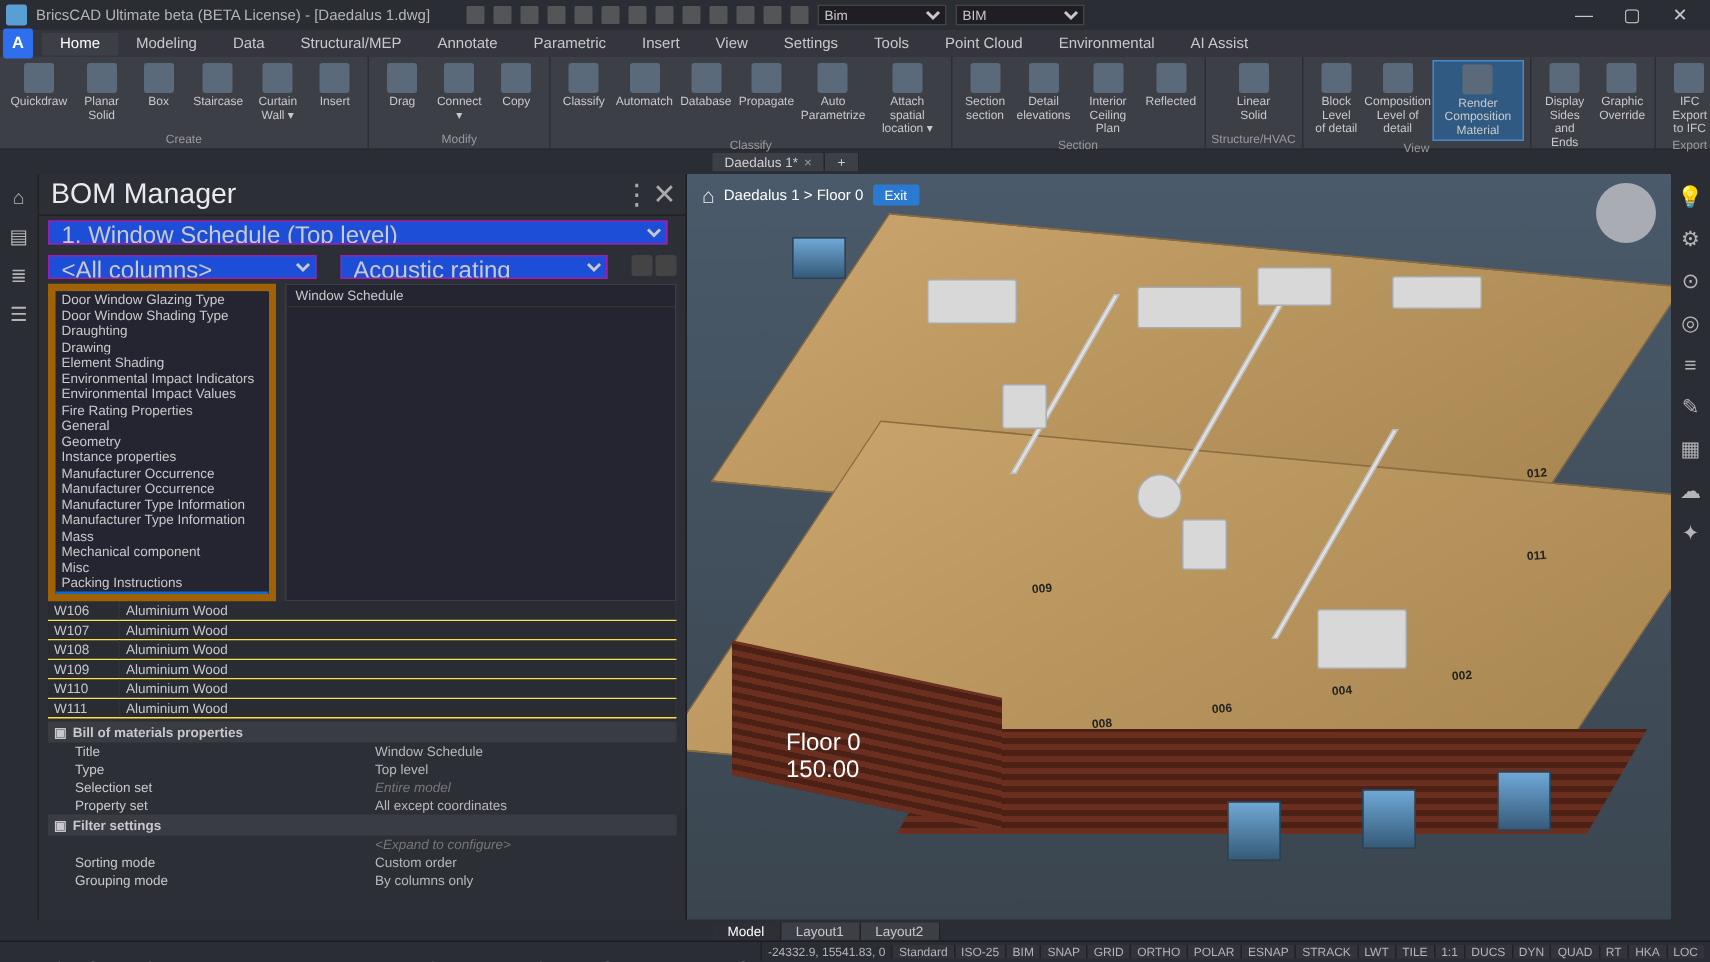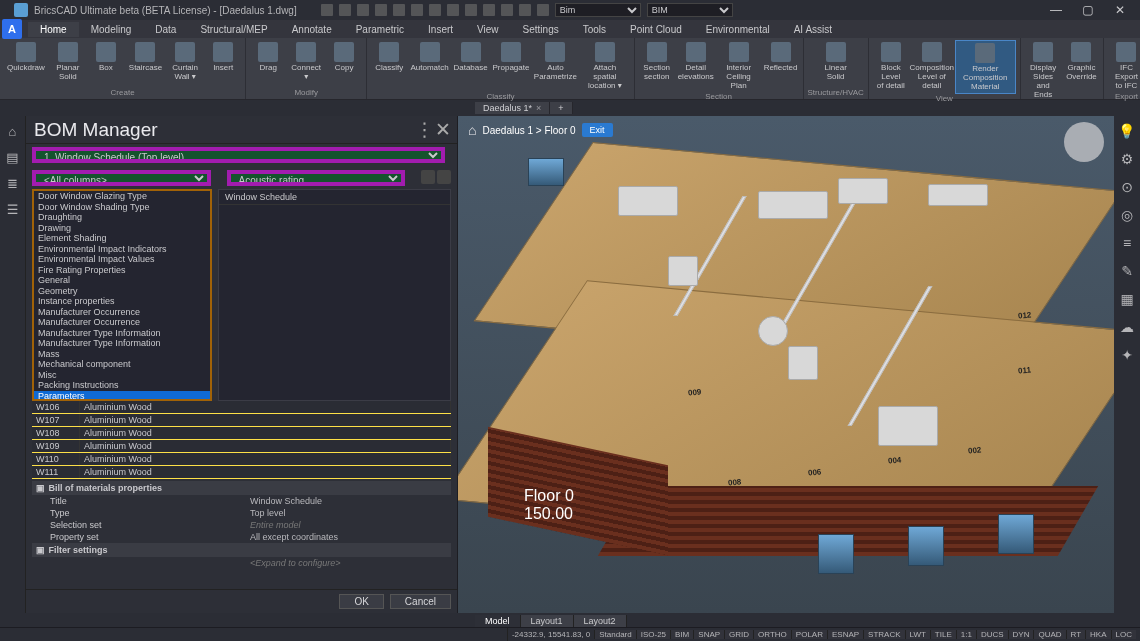--- a/index.html
+++ b/index.html
@@ -1,19 +1,19 @@
 <!DOCTYPE html>
 <html><head>
 <meta charset="utf-8">
 <style>
 * { margin: 0; padding: 0; box-sizing: border-box; font-family: "Segoe UI", Arial, sans-serif; }
 body { background: #2b2d35; color: #c9c9cc; font-size: 10px; width: 1140px; height: 641px; overflow: hidden; position: relative; }
 
 
-.title-bar { height: 20px; background: #2b2d35; display: flex; align-items: center; padding: 0 4px; font-size: 10px; margin-left: 10px; }
+.title-bar { height: 20px; background: #2b2d35; display: flex; align-items: center; padding: 0 4px; font-size: 10px; }
 .title-bar .logo { width: 14px; height: 14px; background: #5a9fd4; border-radius: 2px; margin-right: 6px; }
 .title-bar .title { flex: 0 0 auto; color: #b5b5b8; }
 .title-bar .qat { margin-left: 24px; display: flex; gap: 6px; flex: 1; align-items: center; }
 .title-bar .qat .qat-ic { width: 12px; height: 12px; background: #666; border-radius: 1px; opacity: .7; }
 .title-bar .qat select.ws { background: #1e1e24; border: 1px solid #444; color: #c9c9cc; font-size: 9px; height: 14px; width: 86px; }
 .title-bar .win-ctrls { display: flex; gap: 0; }
 .title-bar .win-ctrl { width: 32px; height: 20px; display: flex; align-items: center; justify-content: center; color: #c9c9cc; font-size: 12px; }
 
 
 .menu-bar { height: 18px; background: #34353d; display: flex; align-items: center; gap: 0; padding-left: 28px; font-size: 10px; position: relative; }
@@ -47,29 +47,29 @@
 .right-rail { width: 26px; background: #2b2d35; display: flex; flex-direction: column; gap: 10px; align-items: center; padding-top: 6px; }
 .right-rail .ic { width: 18px; height: 18px; color: #b5b5b8; font-size: 14px; display:flex;align-items:center;justify-content:center;}
 .right-rail .ic.on { color: #f0c040; }
 
 
 .panel { width: 432px; background: #2d2f37; display: flex; flex-direction: column; border-right: 1px solid #1d1d22; color: #c8c8cc; }
 .panel-hdr { height: 28px; display: flex; align-items: center; padding: 0 8px; font-size: 19px; color: #eaeaee; border-bottom: 1px solid #222; }
 .panel-hdr .spacer { flex: 1; }
 .panel-hdr .ico { width: 14px; color: #aaa; margin-left: 6px; cursor: pointer; }
 .panel-sub { display: flex; padding: 3px 6px; gap: 6px; align-items: center; }
-.panel-sub input, .panel-sub select, .dropdn { background: #14532d; border: 4px solid #a21caf; color: #c9c9cc; font-size: 10px; height: 16px; padding: 0 4px; flex: 1; }
+.panel-sub input, .panel-sub select, .dropdn { background: #1d4ed8; border: 1px solid #a21caf; color: #c9c9cc; font-size: 16px; height: 16px; padding: 0 4px; flex: 1; }
 .two-row { display: flex; gap: 16px; padding: 4px 6px 3px 6px; }
 .two-row .left { flex: 1; }
 .two-row .right { flex: 1; }
 .two-row .icns { display:flex; gap:2px; }
 .two-row .icns .ic { width:14px;height:14px;background:#444;border-radius:2px;}
 
 .list-area { flex: 0 0 212px; position: relative; display: flex; overflow: hidden; padding: 0 6px; gap: 6px; }
-.list-left { width: 180px; background: #242530; border: 2px solid #a16207; overflow-y: auto; position: relative; }
+.list-left { width: 152px; background: #242530; border: 5px solid #a16207; overflow-y: auto; position: relative; }
 .list-left .item { padding: 0 4px; font-size: 9px; line-height: 10.5px; color: #c9c9cc; white-space: nowrap; overflow: hidden; cursor: pointer; }
 .list-left .item.sel { background: #0f6ad4; color: #fff; }
 .list-right { flex: 1; background: #242530; border: 1px solid #3b3c46; position: relative; }
 .list-right .hdr { font-size: 9px; padding: 2px 6px; color: #c9c9cc; border-bottom: 1px solid #333; }
 
 .wtable { padding: 0 6px; }
 .wtable .row { display: flex; border-bottom: 1px solid #fde047; }
 .wtable .cell { flex: 0 0 48px; padding: 1px 4px; font-size: 9px; border-right: 1px solid #333; background: #2a2c34; }
 .wtable .cell:nth-child(2) { flex: 1; }
 
@@ -449,26 +449,32 @@
       <div class="section-hdr">
           <span>▣</span>
           <span>Filter settings</span>
         </div>
       <div id="filter-host">
           <div class="prow">
             <div class="k"></div>
             <div class="v muted">&lt;Expand to configure&gt;</div>
           </div>
         </div>
-    </div>
-
-    <div class="panel-ftr">
-      <button>OK</button>
-      <button>Cancel</button>
-    </div>
+      <div id="sort-host">
+          <div class="prow">
+            <div class="k">Sorting mode</div>
+            <div class="v">Custom order</div>
+          </div>
+          <div class="prow">
+            <div class="k">Grouping mode</div>
+            <div class="v">By columns only</div>
+          </div>
+        </div>
+    </div>
+
   </div>
 
   <div class="viewport">
     <div class="view-crumb">
       <span class="home-ic">⌂</span>
       <span class="bc-text">Daedalus 1 &gt; Floor 0</span>
       <span class="exit">Exit</span>
     </div>
     <div class="nav-cube"></div>
     <div class="floor-label">

